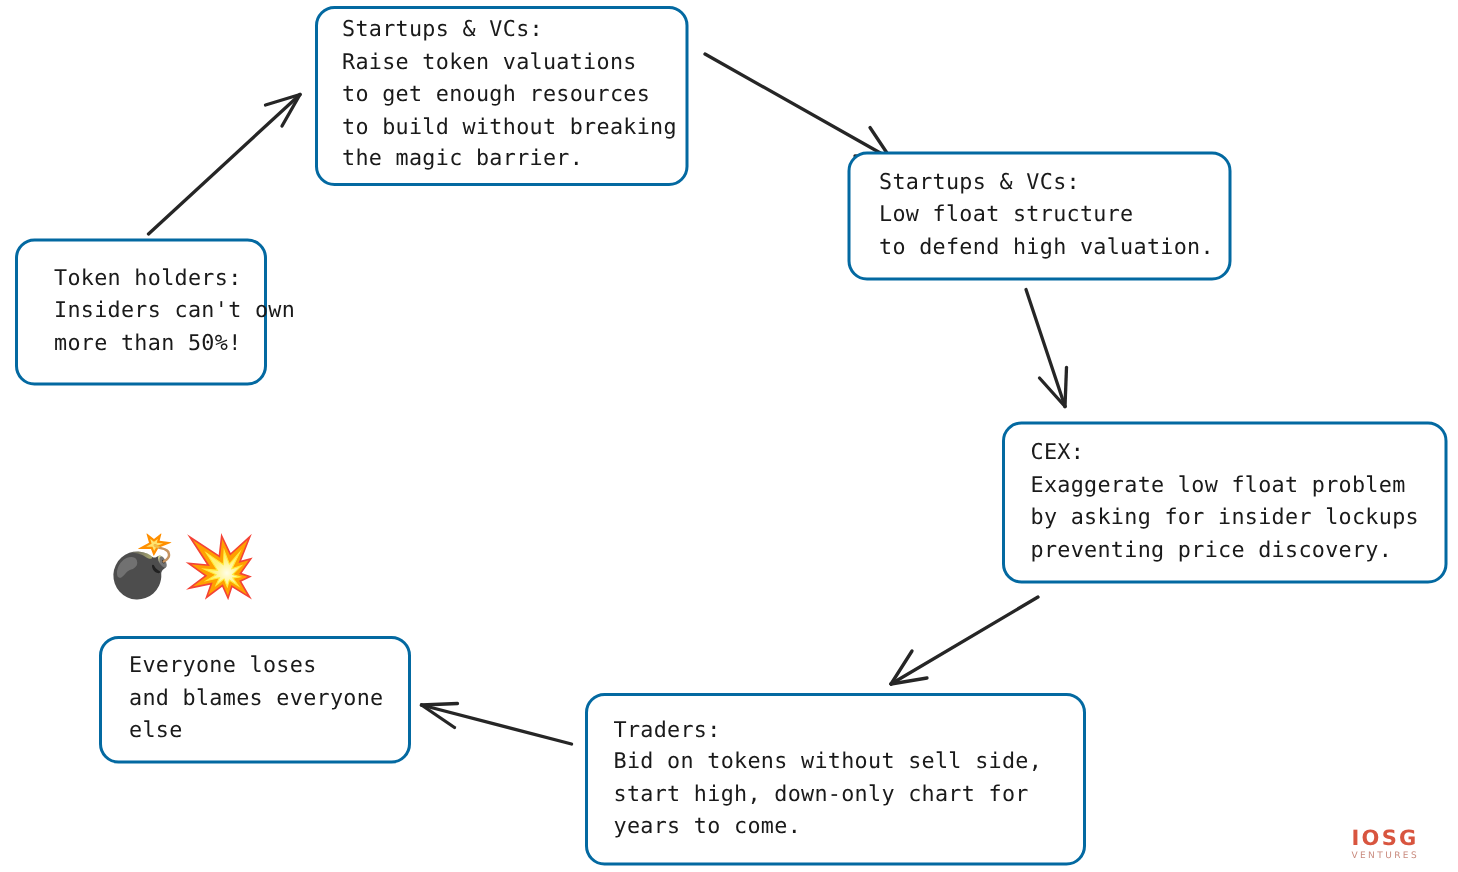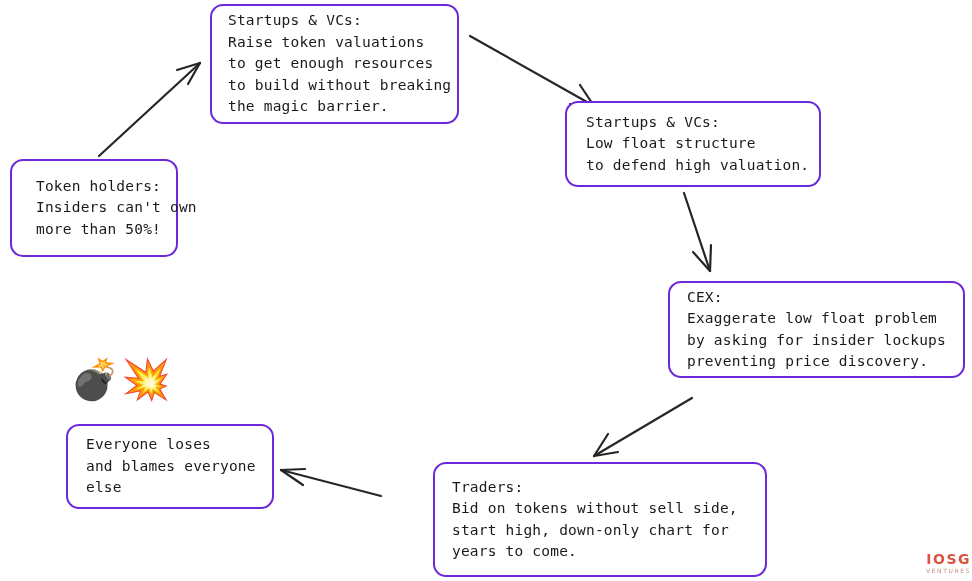--- a/index.html
+++ b/index.html
@@ -22,21 +22,21 @@
     left: 0;
     top: 0;
     width: 972px;
     height: 581px;
     pointer-events: none;
   }
   .node {
     position: absolute;
     box-sizing: border-box;
     background: #ffffff;
-    border: 2px solid #6d28d9;
+    border: 2px solid #0369a1;
     border-radius: 13px;
     color: #1a1a1a;
     font-family: "DejaVu Sans Mono", "Liberation Mono", monospace;
     font-size: 14.5px;
     line-height: 21.5px;
     letter-spacing: 0.2px;
     white-space: pre;
     display: flex;
     align-items: center;
     z-index: 2;
@@ -52,27 +52,26 @@
   }
   #node-token-holders {
     left: 10px; top: 159px; width: 168px; height: 98px;
     padding: 0 0 0 24px;
   }
   #node-startups-lowfloat {
     left: 565px; top: 101px; width: 256px; height: 86px;
     padding: 0 0 0 19px;
   }
   #node-cex {
-    left: 668px; top: 281px; width: 297px; height: 97px;
+    left: 668px; top: 281px; width: 297px; height: 108px;
     padding: 0 0 0 17px;
   }
   #node-traders {
     left: 390px; top: 462px; width: 334px; height: 115px;
     padding: 0 0 0 17px;
-    margin-left: 43px;
   }
   #node-everyone-loses {
     left: 66px; top: 424px; width: 208px; height: 85px;
     padding: 0 0 0 18px;
     align-items: center;
   }
   .emoji-group {
     position: absolute;
     left: 70px;
     top: 352px;
@@ -83,24 +82,24 @@
     font-family: "DejaVu Sans", sans-serif;
     white-space: nowrap;
   }
   .emoji-bomb, .emoji-collision {
     display: inline-block;
     vertical-align: middle;
   }
   
   .logo {
     position: absolute;
-    right: 1px;
+    right: 26px;
     bottom: 6px;
     z-index: 4;
-    text-align: right;
+    text-align: left;
     font-family: "DejaVu Sans", "Liberation Sans", sans-serif;
   }
   .logo-mark {
     font-size: 14px;
     font-weight: bold;
     letter-spacing: 1.5px;
     color: #d8553f;
     line-height: 15px;
   }
   .logo-sub {

